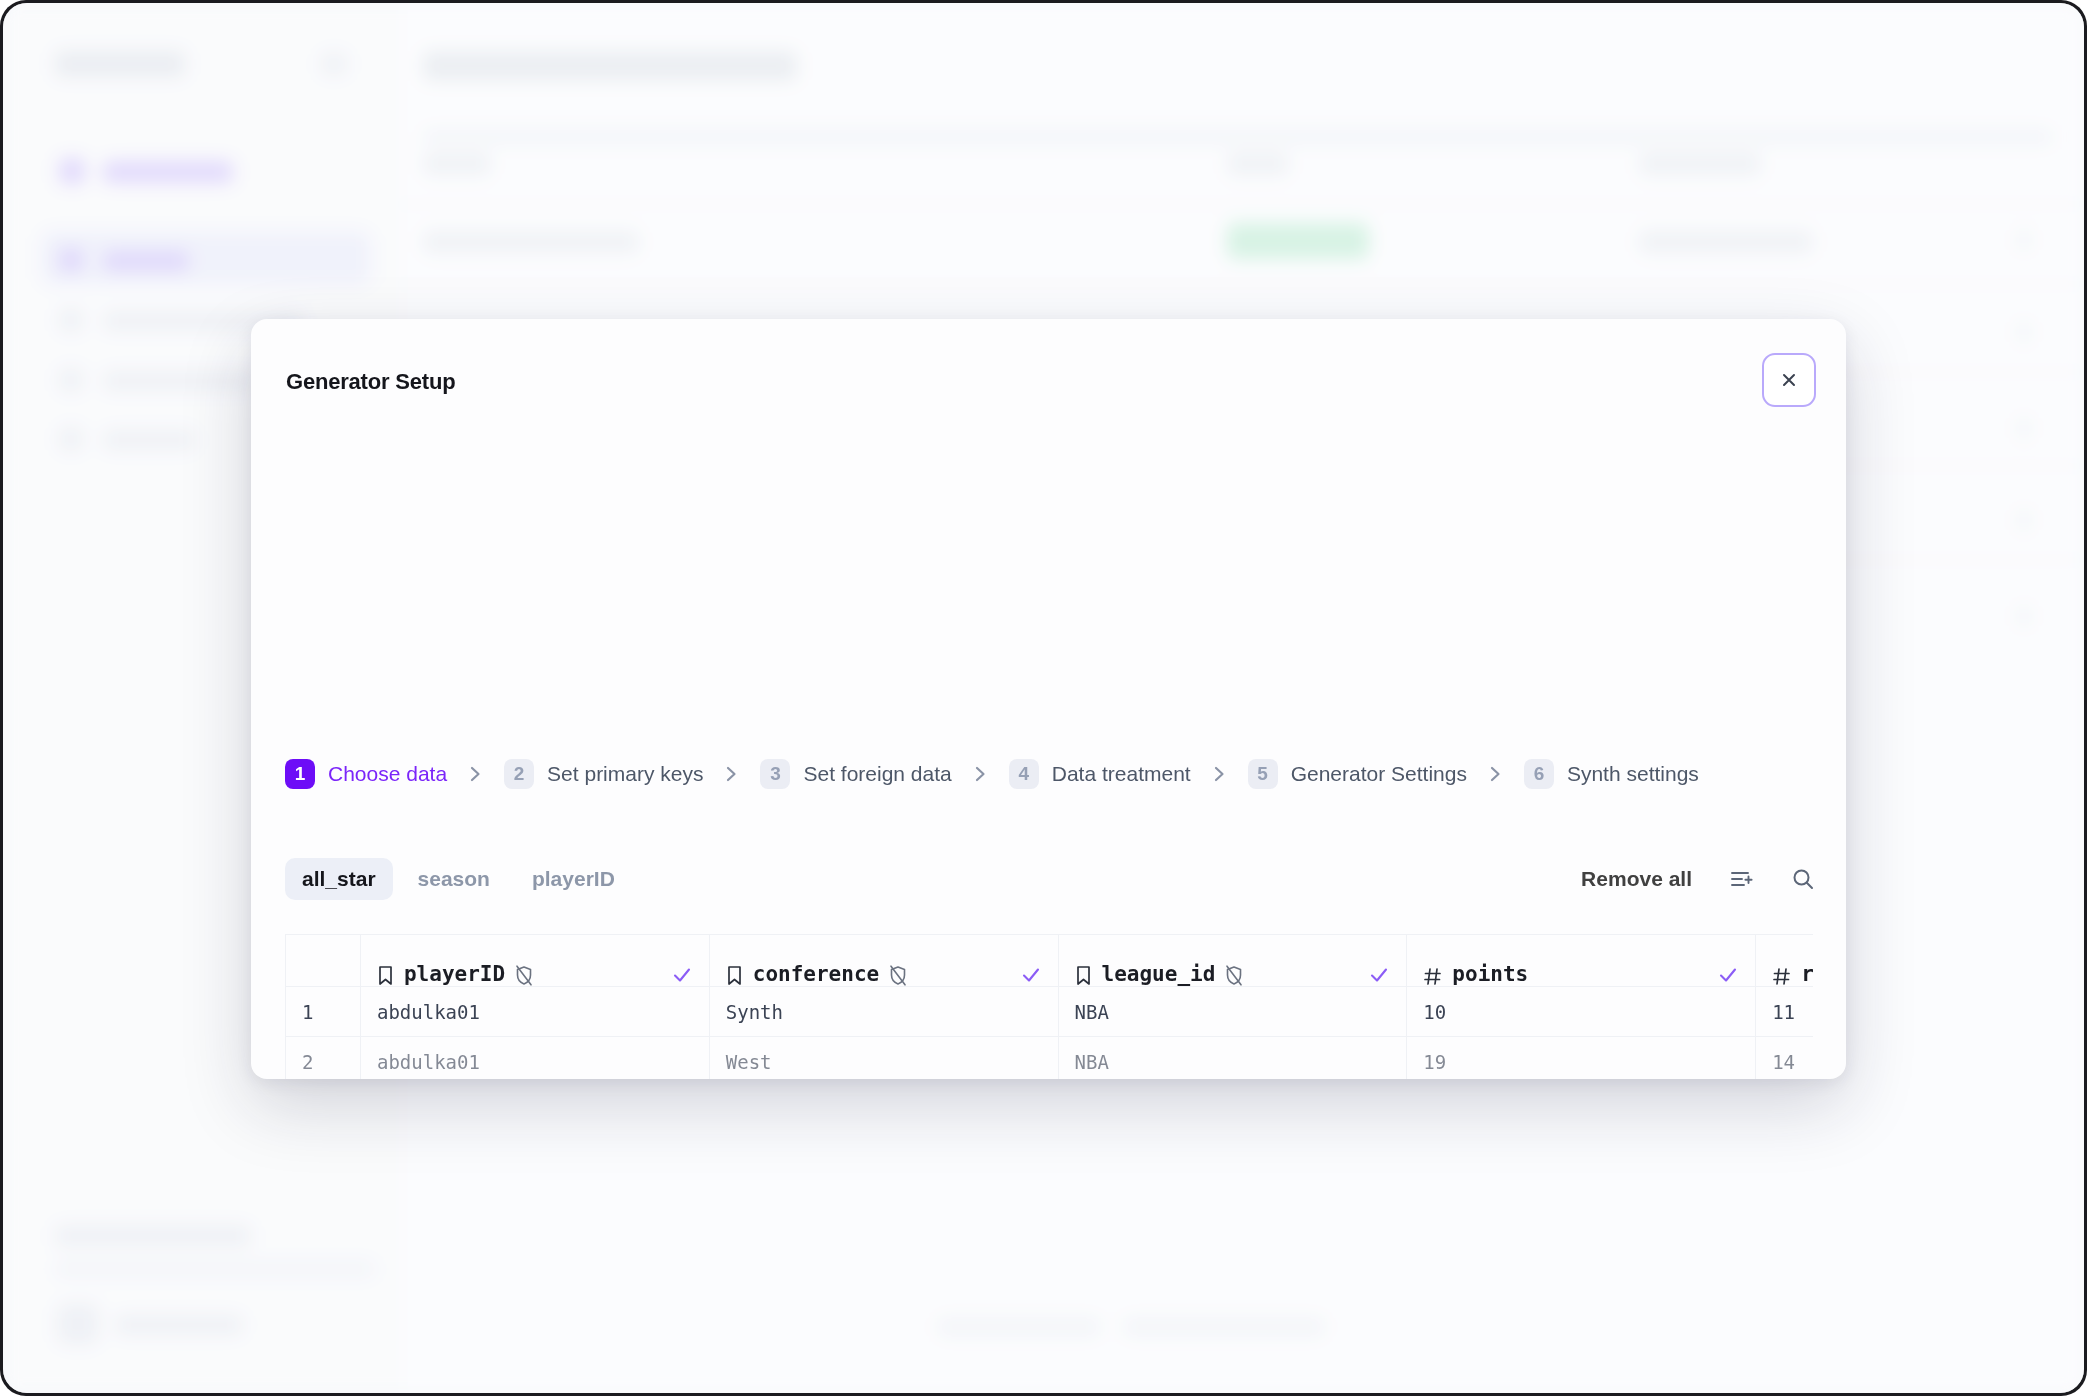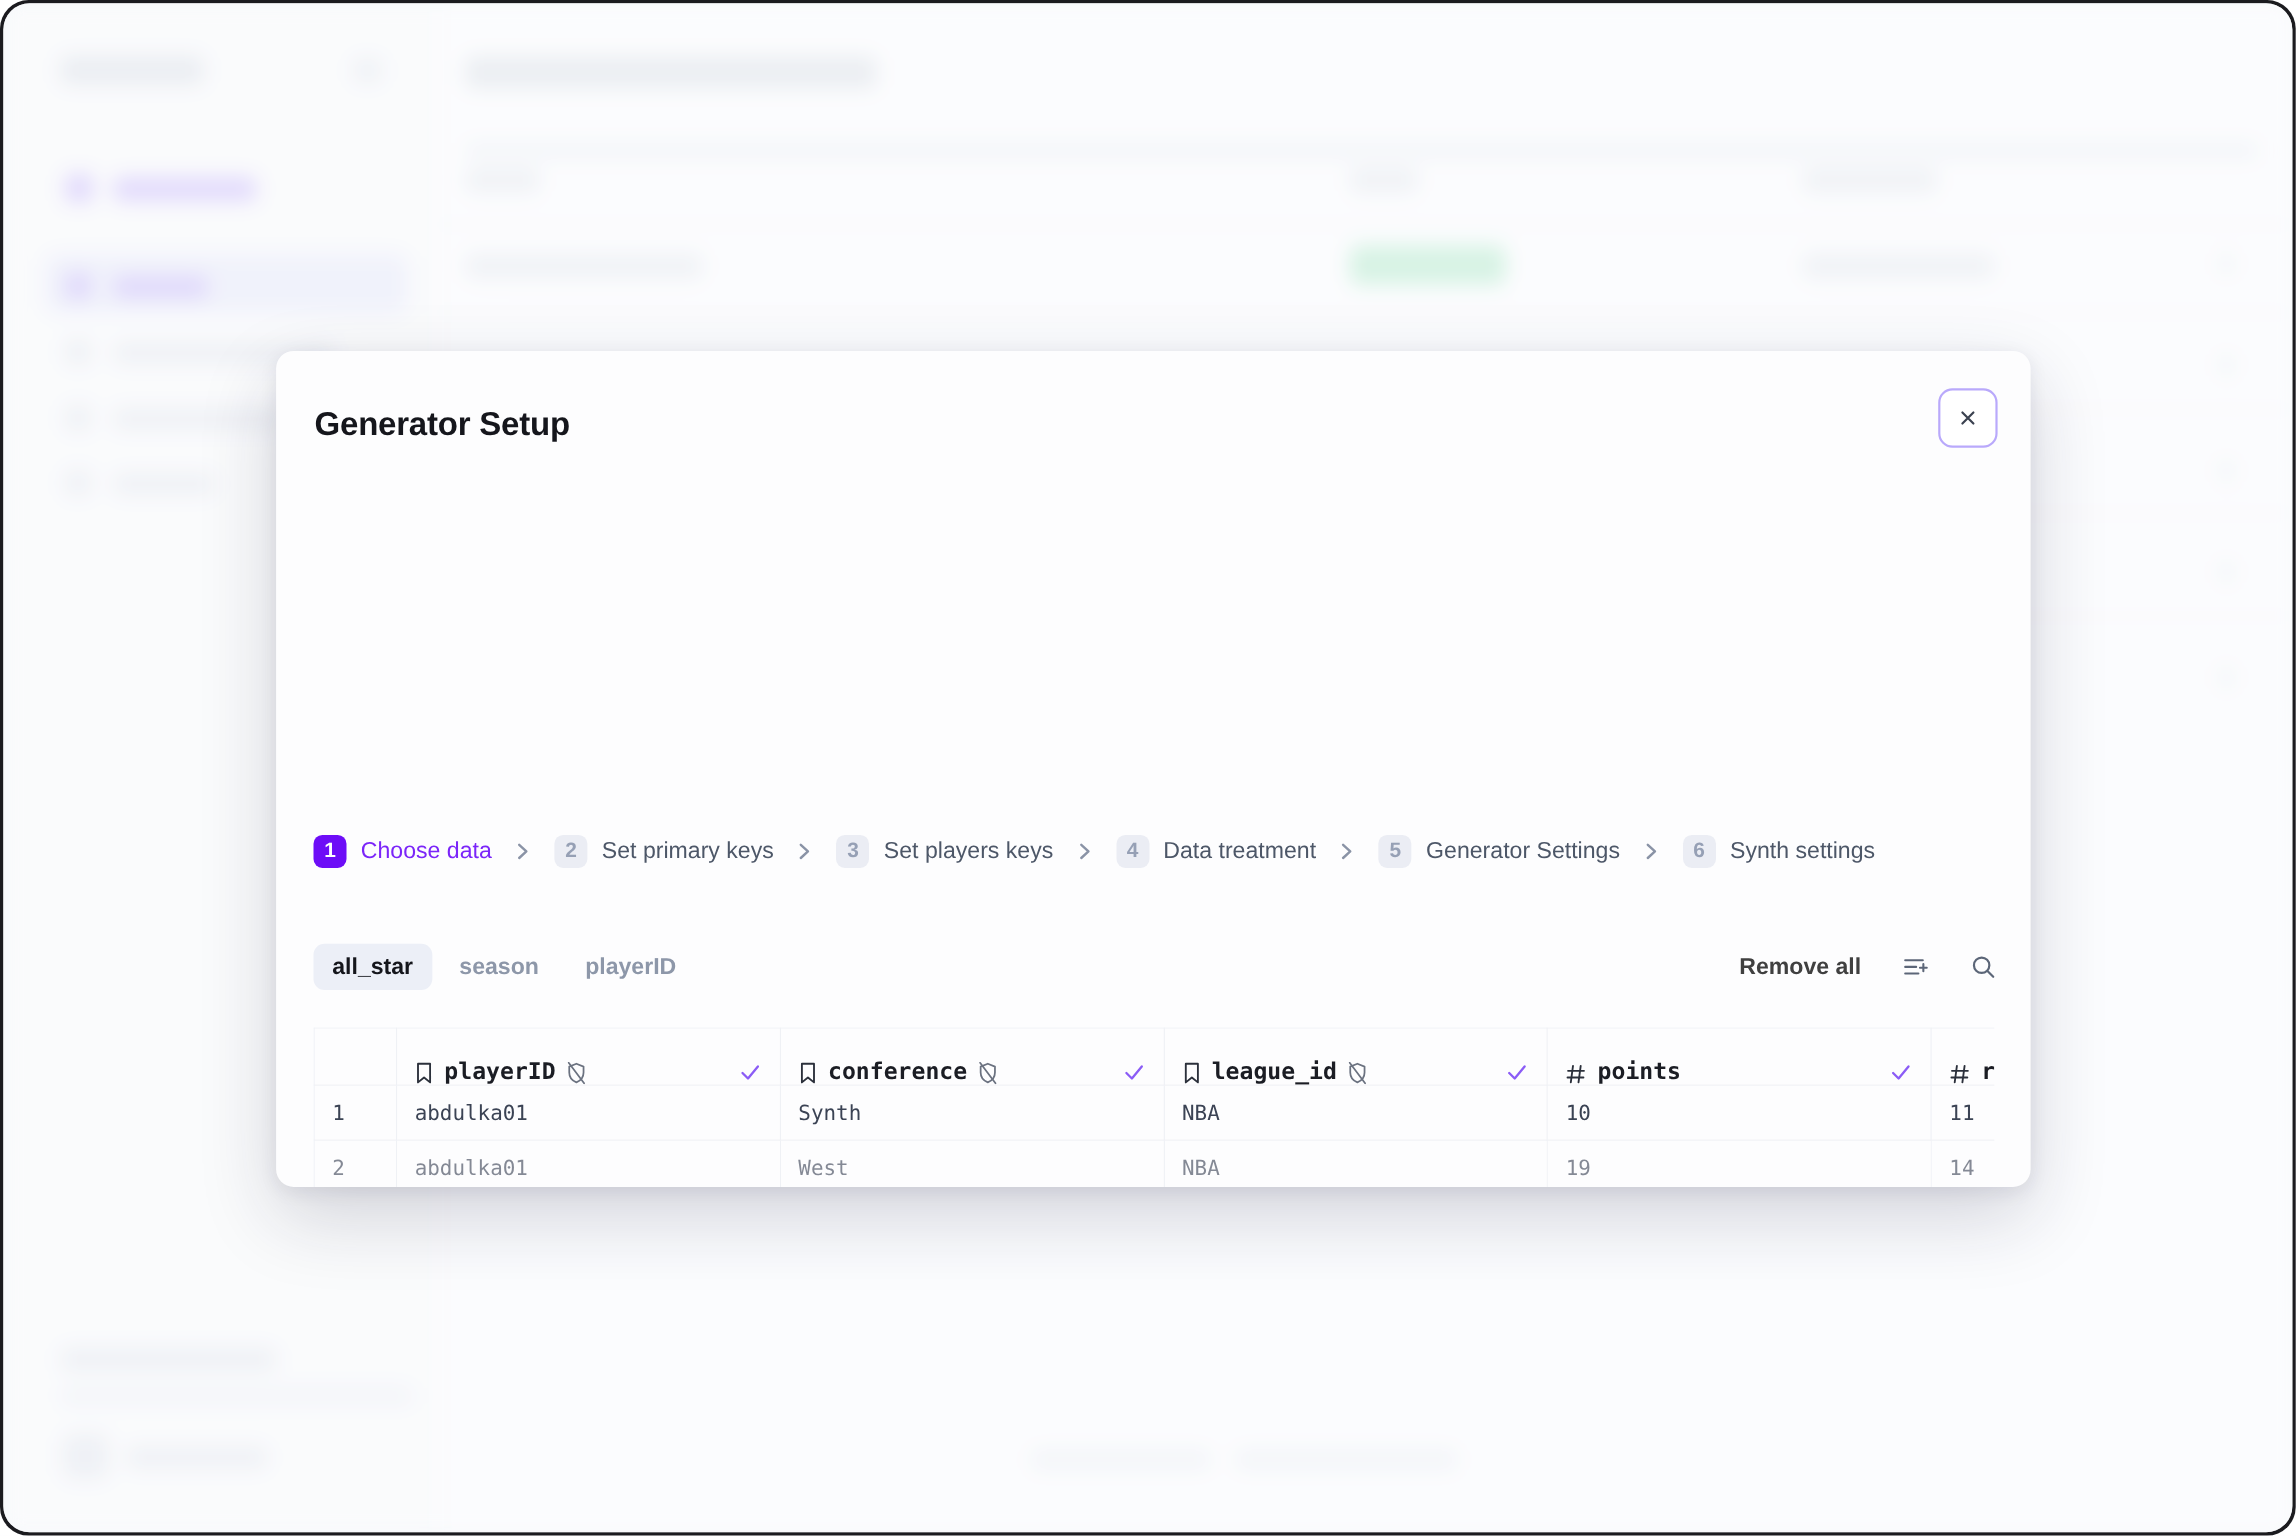--- a/index.html
+++ b/index.html
@@ -69,21 +69,21 @@
     left: 248px; top: 316px;
     width: 1595px; height: 760px;
     background: #fdfdfe;
     border-radius: 16px;
     box-shadow: 0 26px 70px rgba(25,30,60,.18), 0 4px 16px rgba(25,30,60,.08);
     overflow: hidden;
   }
 
   .modal-title {
     position: absolute; left: 35px; top: 50px;
-    font-size: 30px; font-weight: bold; color: #15161c;
+    font-size: 22px; font-weight: bold; color: #15161c;
     letter-spacing: -.2px;
   }
   .close-btn {
     position: absolute; right: 30px; top: 34px;
     width: 54px; height: 54px;
     border-radius: 13px;
     border: 2px solid #b9a9fb;
     background: #ffffff;
     display: flex; align-items: center; justify-content: center;
     cursor: pointer;
@@ -255,21 +255,21 @@
           <span class="step-label">Set primary keys</span>
         </div>
         <span class="chev">
           <svg width="13" height="20" viewBox="0 0 13 20" fill="none" stroke="currentColor" stroke-width="2.2" stroke-linecap="round" stroke-linejoin="round">
               <path d="M3 4 L9.5 10 L3 16"></path>
             </svg>
         </span>
 
         <div class="step">
           <span class="step-num">3</span>
-          <span class="step-label">Set players keys</span>
+          <span class="step-label">Set foreign data</span>
         </div>
         <span class="chev">
           <svg width="13" height="20" viewBox="0 0 13 20" fill="none" stroke="currentColor" stroke-width="2.2" stroke-linecap="round" stroke-linejoin="round">
               <path d="M3 4 L9.5 10 L3 16"></path>
             </svg>
         </span>
 
         <div class="step">
           <span class="step-num">4</span>
           <span class="step-label">Data treatment</span>

